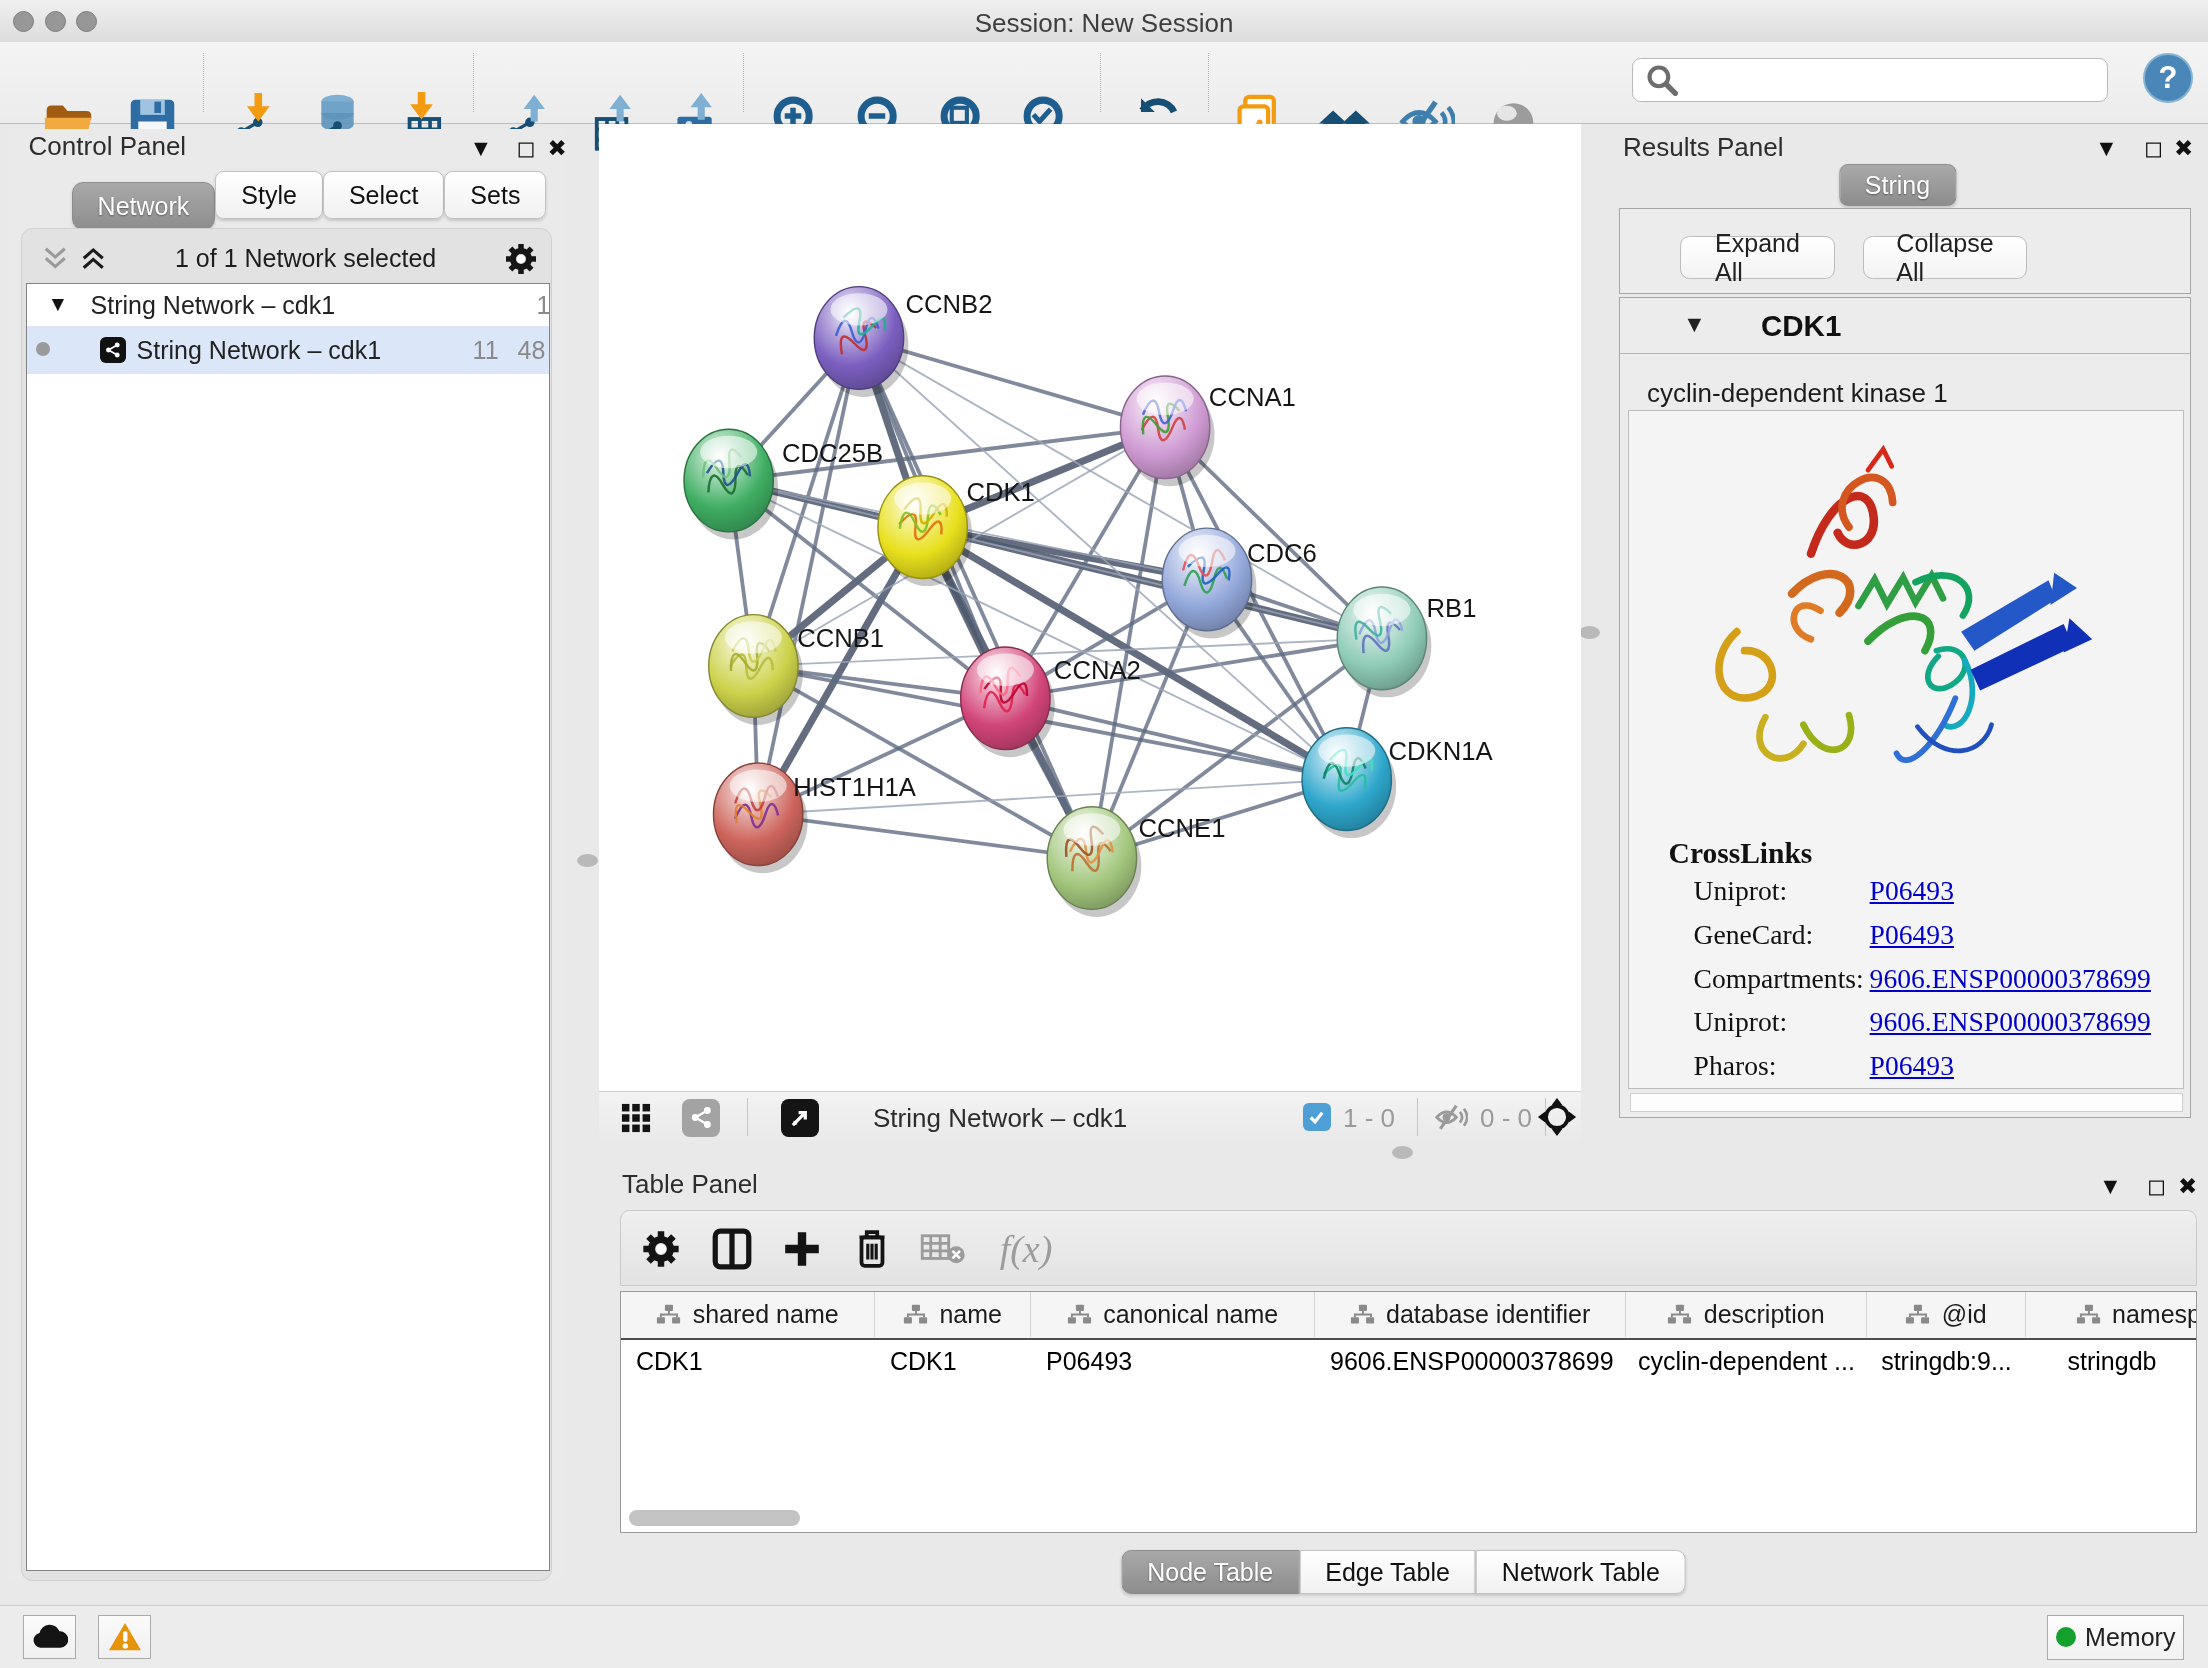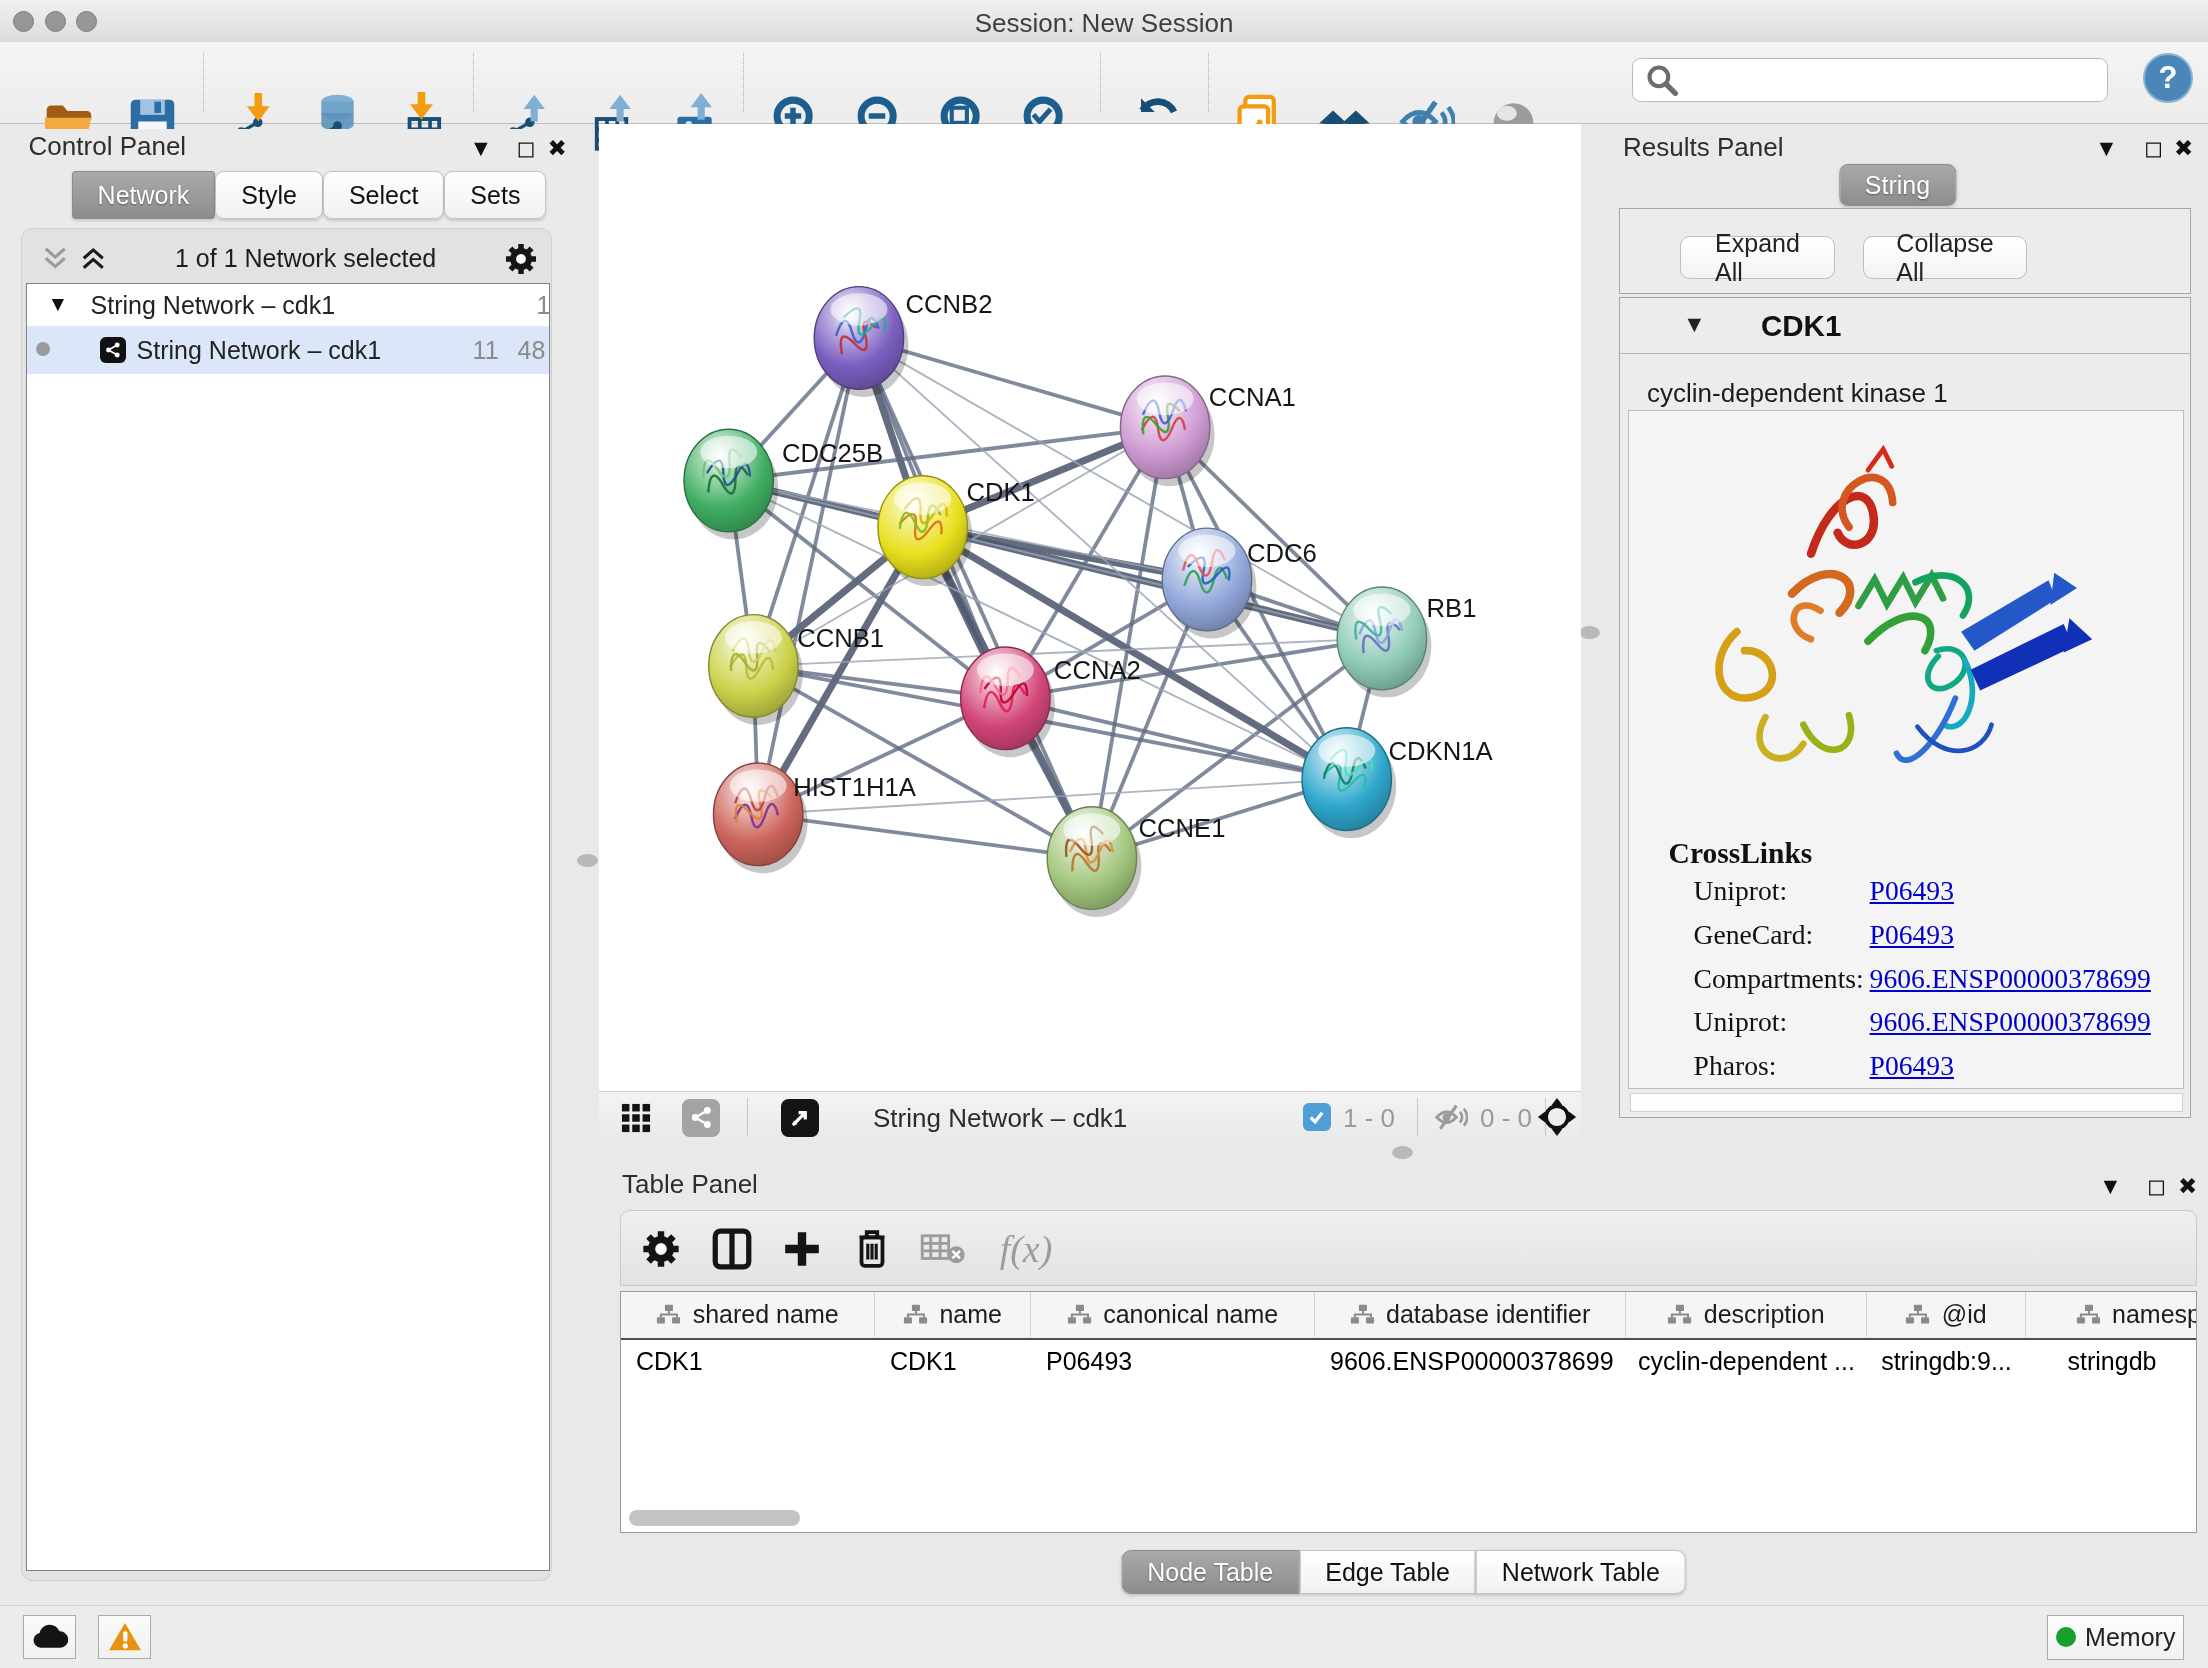--- a/index.html
+++ b/index.html
@@ -280,21 +280,21 @@
     </div>
     <div class="helpbtn">?</div>
   </div>
 
   <div class="control-panel">
     <div class="panel-title" style="position:absolute;left:21px;top:1.9px">Control Panel</div>
     <div class="phdr-ic" style="left:462px">▼</div>
     <div class="phdr-ic" style="left:509px">◻</div>
     <div class="phdr-ic" style="left:540px">✖</div>
     <div class="cp-tabs" id="cp-tabs">
-        <span class="tabbtn sel" style="border-radius: 3px;">Network</span>
+        <span class="tabbtn sel" style="border-radius: 11px; margin-top: 11px;">Network</span>
         <span class="tabbtn" style="border-radius: 8.6px;">Style</span>
         <span class="tabbtn" style="border-radius: 8.6px;">Select</span>
         <span class="tabbtn" style="border-radius: 8.6px;">Sets</span>
       </div>
     <div class="cp-inner"></div>
     <div class="cp-toolrow">
       <svg width="28.5" height="28.5" viewBox="0 0 24 24" style="margin-left:15px">
         <path d="M4 4 l8 7 l8 -7 M4 12 l8 7 l8 -7" stroke="#9a9a9a" stroke-width="2.6" fill="none"></path>
         </svg>
       <svg width="28.5" height="28.5" viewBox="0 0 24 24" style="margin-left:9.5px">

